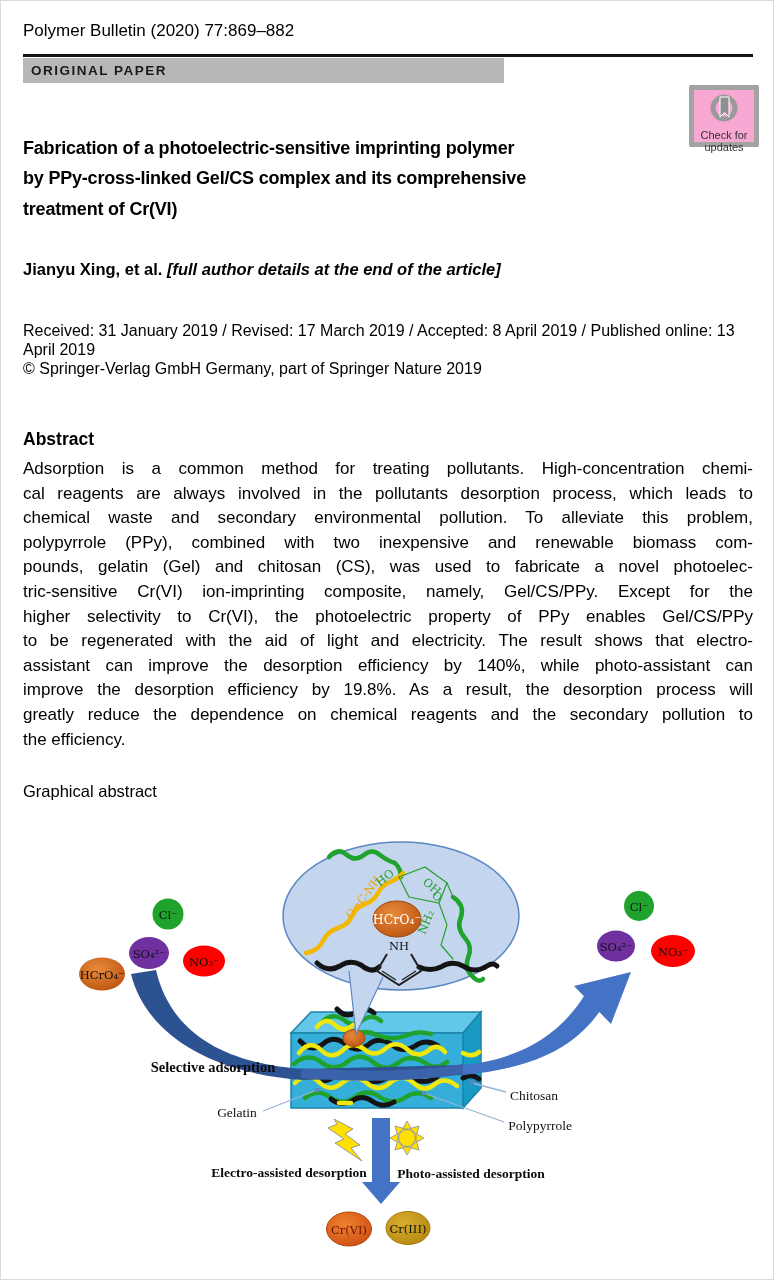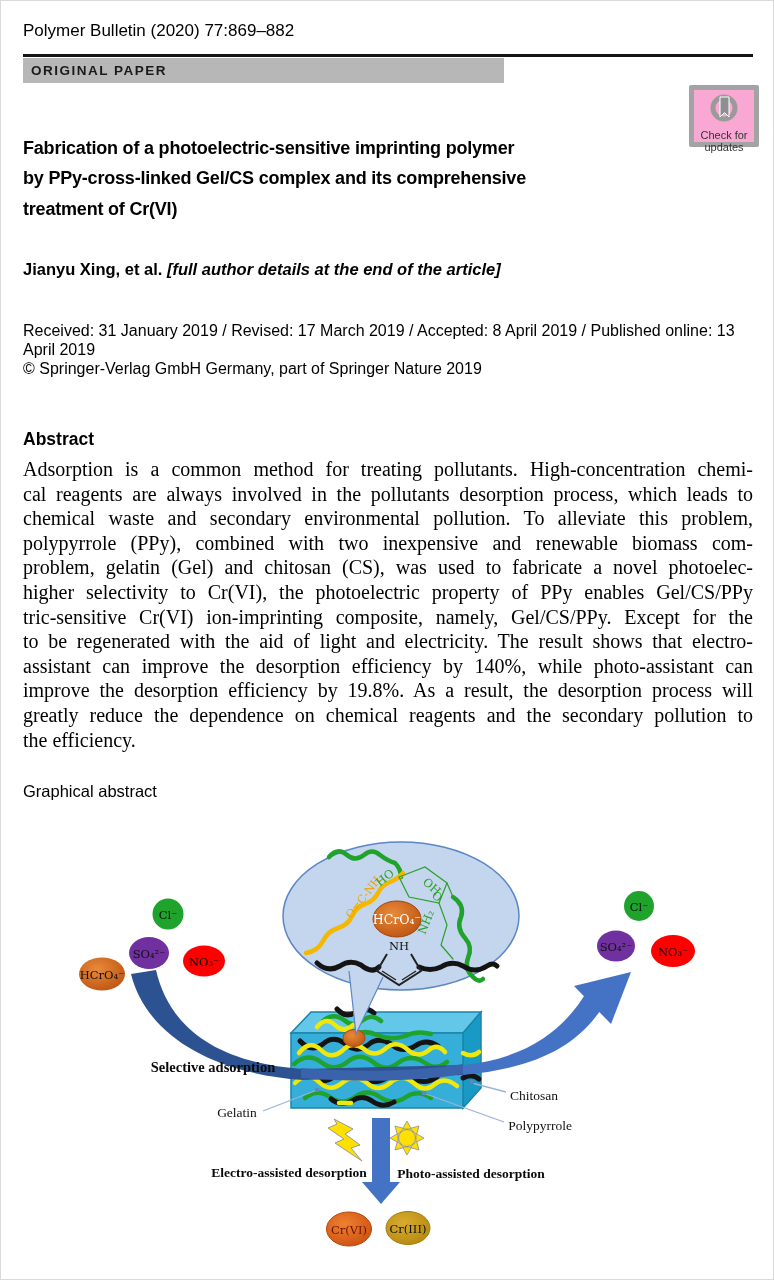--- a/index.html
+++ b/index.html
@@ -30,22 +30,22 @@
     text-align:center;box-sizing:border-box;padding-top:3px;cursor:pointer;
   }
   .badge .btxt{font-size:11px;line-height:12px;color:#333;}
   .title{margin-top:50px;font-size:18px;line-height:30.5px;font-weight:bold;letter-spacing:-0.2px;}
   .authors{margin-top:36px;font-size:16.5px;font-weight:bold;}
   .authors .note{font-style:italic;}
   .meta{margin-top:42px;font-size:16px;line-height:19px;}
   .abs-head{margin-top:51px;font-size:17.5px;font-weight:bold;}
   .abs-body{margin-top:7px;width:730px;}
   .abs-line{
-    font-family:Liberation Serif, serif;
-    font-size:20px;line-height:24.6px;
+    font-family:Liberation Sans, sans-serif;
+    font-size:17px;line-height:24.6px;
     text-align:justify;text-align-last:justify;
     white-space:normal;
   }
   .abs-line.last{text-align-last:left;}
   .ga-head{margin-top:30px;font-size:16.5px;font-weight:normal;}
   .figure-wrap{position:absolute;left:0;top:830px;width:774px;height:450px;}
   svg text{user-select:none;}
   .ion-txt{font-family:"DejaVu Serif","Liberation Serif",serif;font-size:11.5px;fill:#111;}
   .ion-txt-w{font-family:"DejaVu Serif","Liberation Serif",serif;font-size:12.5px;fill:#fff;}
   .fig-label{font-family:"Liberation Serif","DejaVu Serif",serif;font-size:13.5px;fill:#111;}
@@ -81,23 +81,23 @@
       <div>Received: 31 January 2019 / Revised: 17 March 2019 / Accepted: 8 April 2019 / Published online: 13 April 2019</div>
       <div>© Springer-Verlag GmbH Germany, part of Springer Nature 2019</div>
     </div>
 
     <div class="abs-head">Abstract</div>
     <div class="abs-body">
       <div class="abs-line">Adsorption is a common method for treating pollutants. High-concentration chemi-</div>
       <div class="abs-line">cal reagents are always involved in the pollutants desorption process, which leads to</div>
       <div class="abs-line">chemical waste and secondary environmental pollution. To alleviate this problem,</div>
       <div class="abs-line">polypyrrole (PPy), combined with two inexpensive and renewable biomass com-</div>
-      <div class="abs-line">problem, gelatin (Gel) and chitosan (CS), was used to fabricate a novel photoelec-</div>
+      <div class="abs-line">pounds, gelatin (Gel) and chitosan (CS), was used to fabricate a novel photoelec-</div>
+      <div class="abs-line">tric-sensitive Cr(VI) ion-imprinting composite, namely, Gel/CS/PPy. Except for the</div>
       <div class="abs-line">higher selectivity to Cr(VI), the photoelectric property of PPy enables Gel/CS/PPy</div>
-      <div class="abs-line">tric-sensitive Cr(VI) ion-imprinting composite, namely, Gel/CS/PPy. Except for the</div>
       <div class="abs-line">to be regenerated with the aid of light and electricity. The result shows that electro-</div>
       <div class="abs-line">assistant can improve the desorption efficiency by 140%, while photo-assistant can</div>
       <div class="abs-line">improve the desorption efficiency by 19.8%. As a result, the desorption process will</div>
       <div class="abs-line">greatly reduce the dependence on chemical reagents and the secondary pollution to</div>
       <div class="abs-line last">the efficiency.</div>
     </div>
 
     <div class="ga-head">Graphical abstract</div>
   </div>
 

